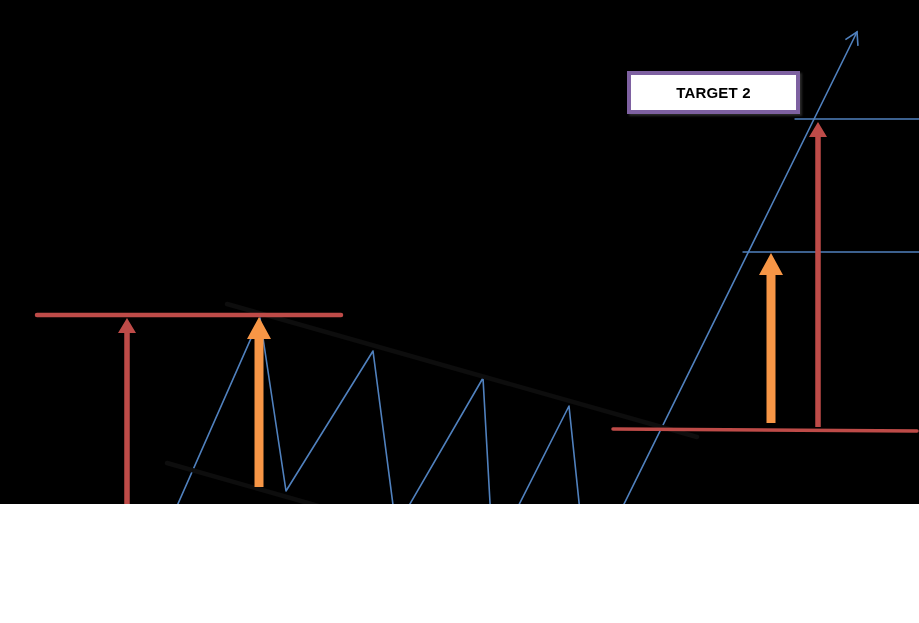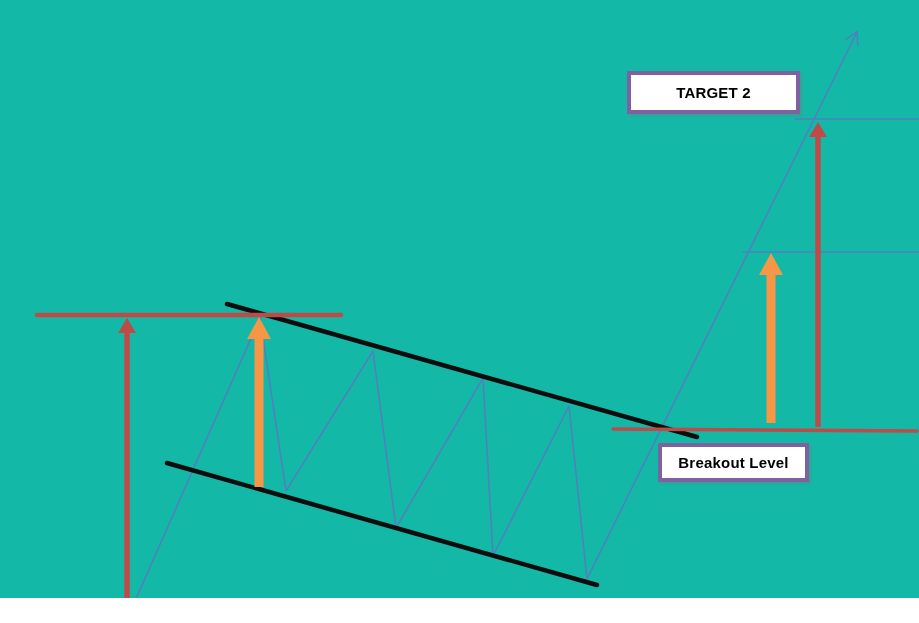--- a/index.html
+++ b/index.html
@@ -4,22 +4,22 @@
 <style>
   html, body {
     margin: 0;
     padding: 0;
     background: #ffffff;
     font-family: "Liberation Sans", sans-serif;
   }
   .stage {
     position: relative;
     width: 919px;
-    height: 598px;
-    background: #14b8a6;
+    height: 504px;
+    background: #000000;
     overflow: hidden;
   }
   .stage svg {
     position: absolute;
     left: 0;
     top: 0;
   }
   .label-box {
     position: absolute;
     box-sizing: border-box;
@@ -81,16 +81,13 @@
                L 809,137
                L 818,122
                L 827,137
                L 820.75,137
                L 820.75,427 Z" fill="#BE4B48" stroke="none"></path>
     </svg>
 
   <div class="label-box" id="box-target2" style="left: 627px; top: 71px; width: 173px; height: 43px;">
     <span>TARGET 2</span>
   </div>
-  <div class="label-box" id="box-breakout" style="left: 658px; top: 443px; width: 151px; height: 39px;">
-    <span>Breakout Level</span>
-  </div>
 </div>
 
 </body></html>

